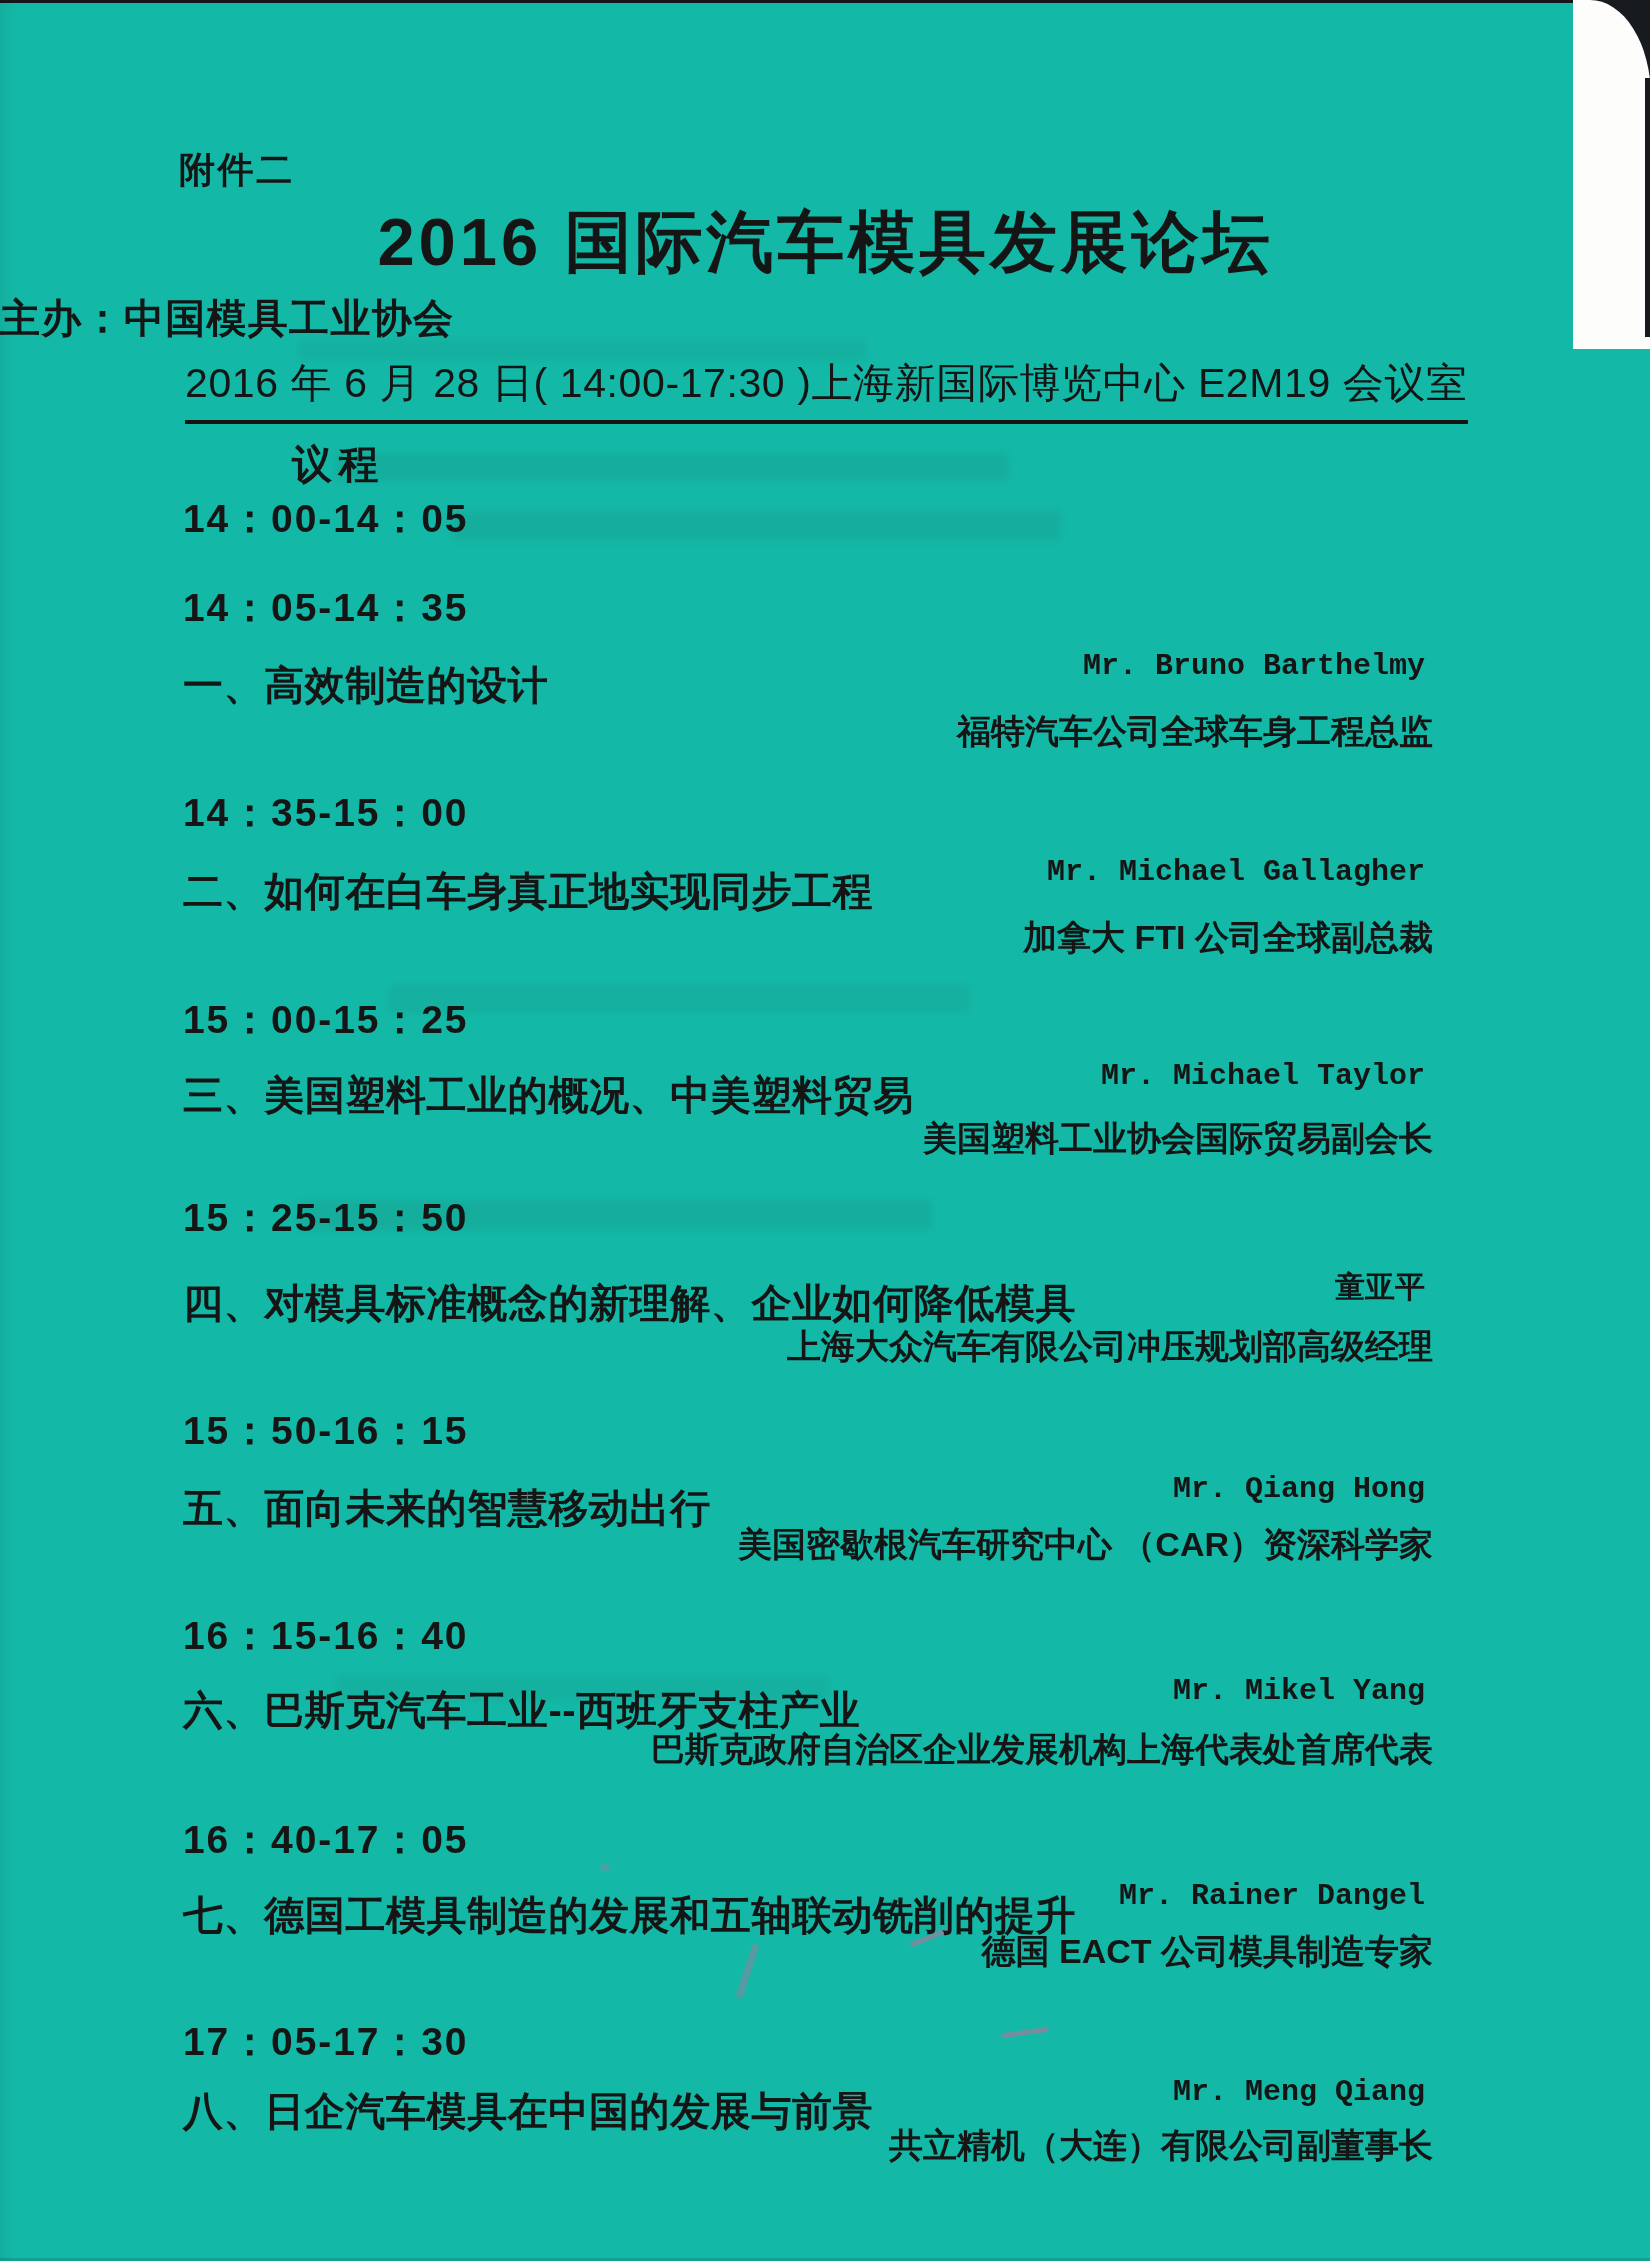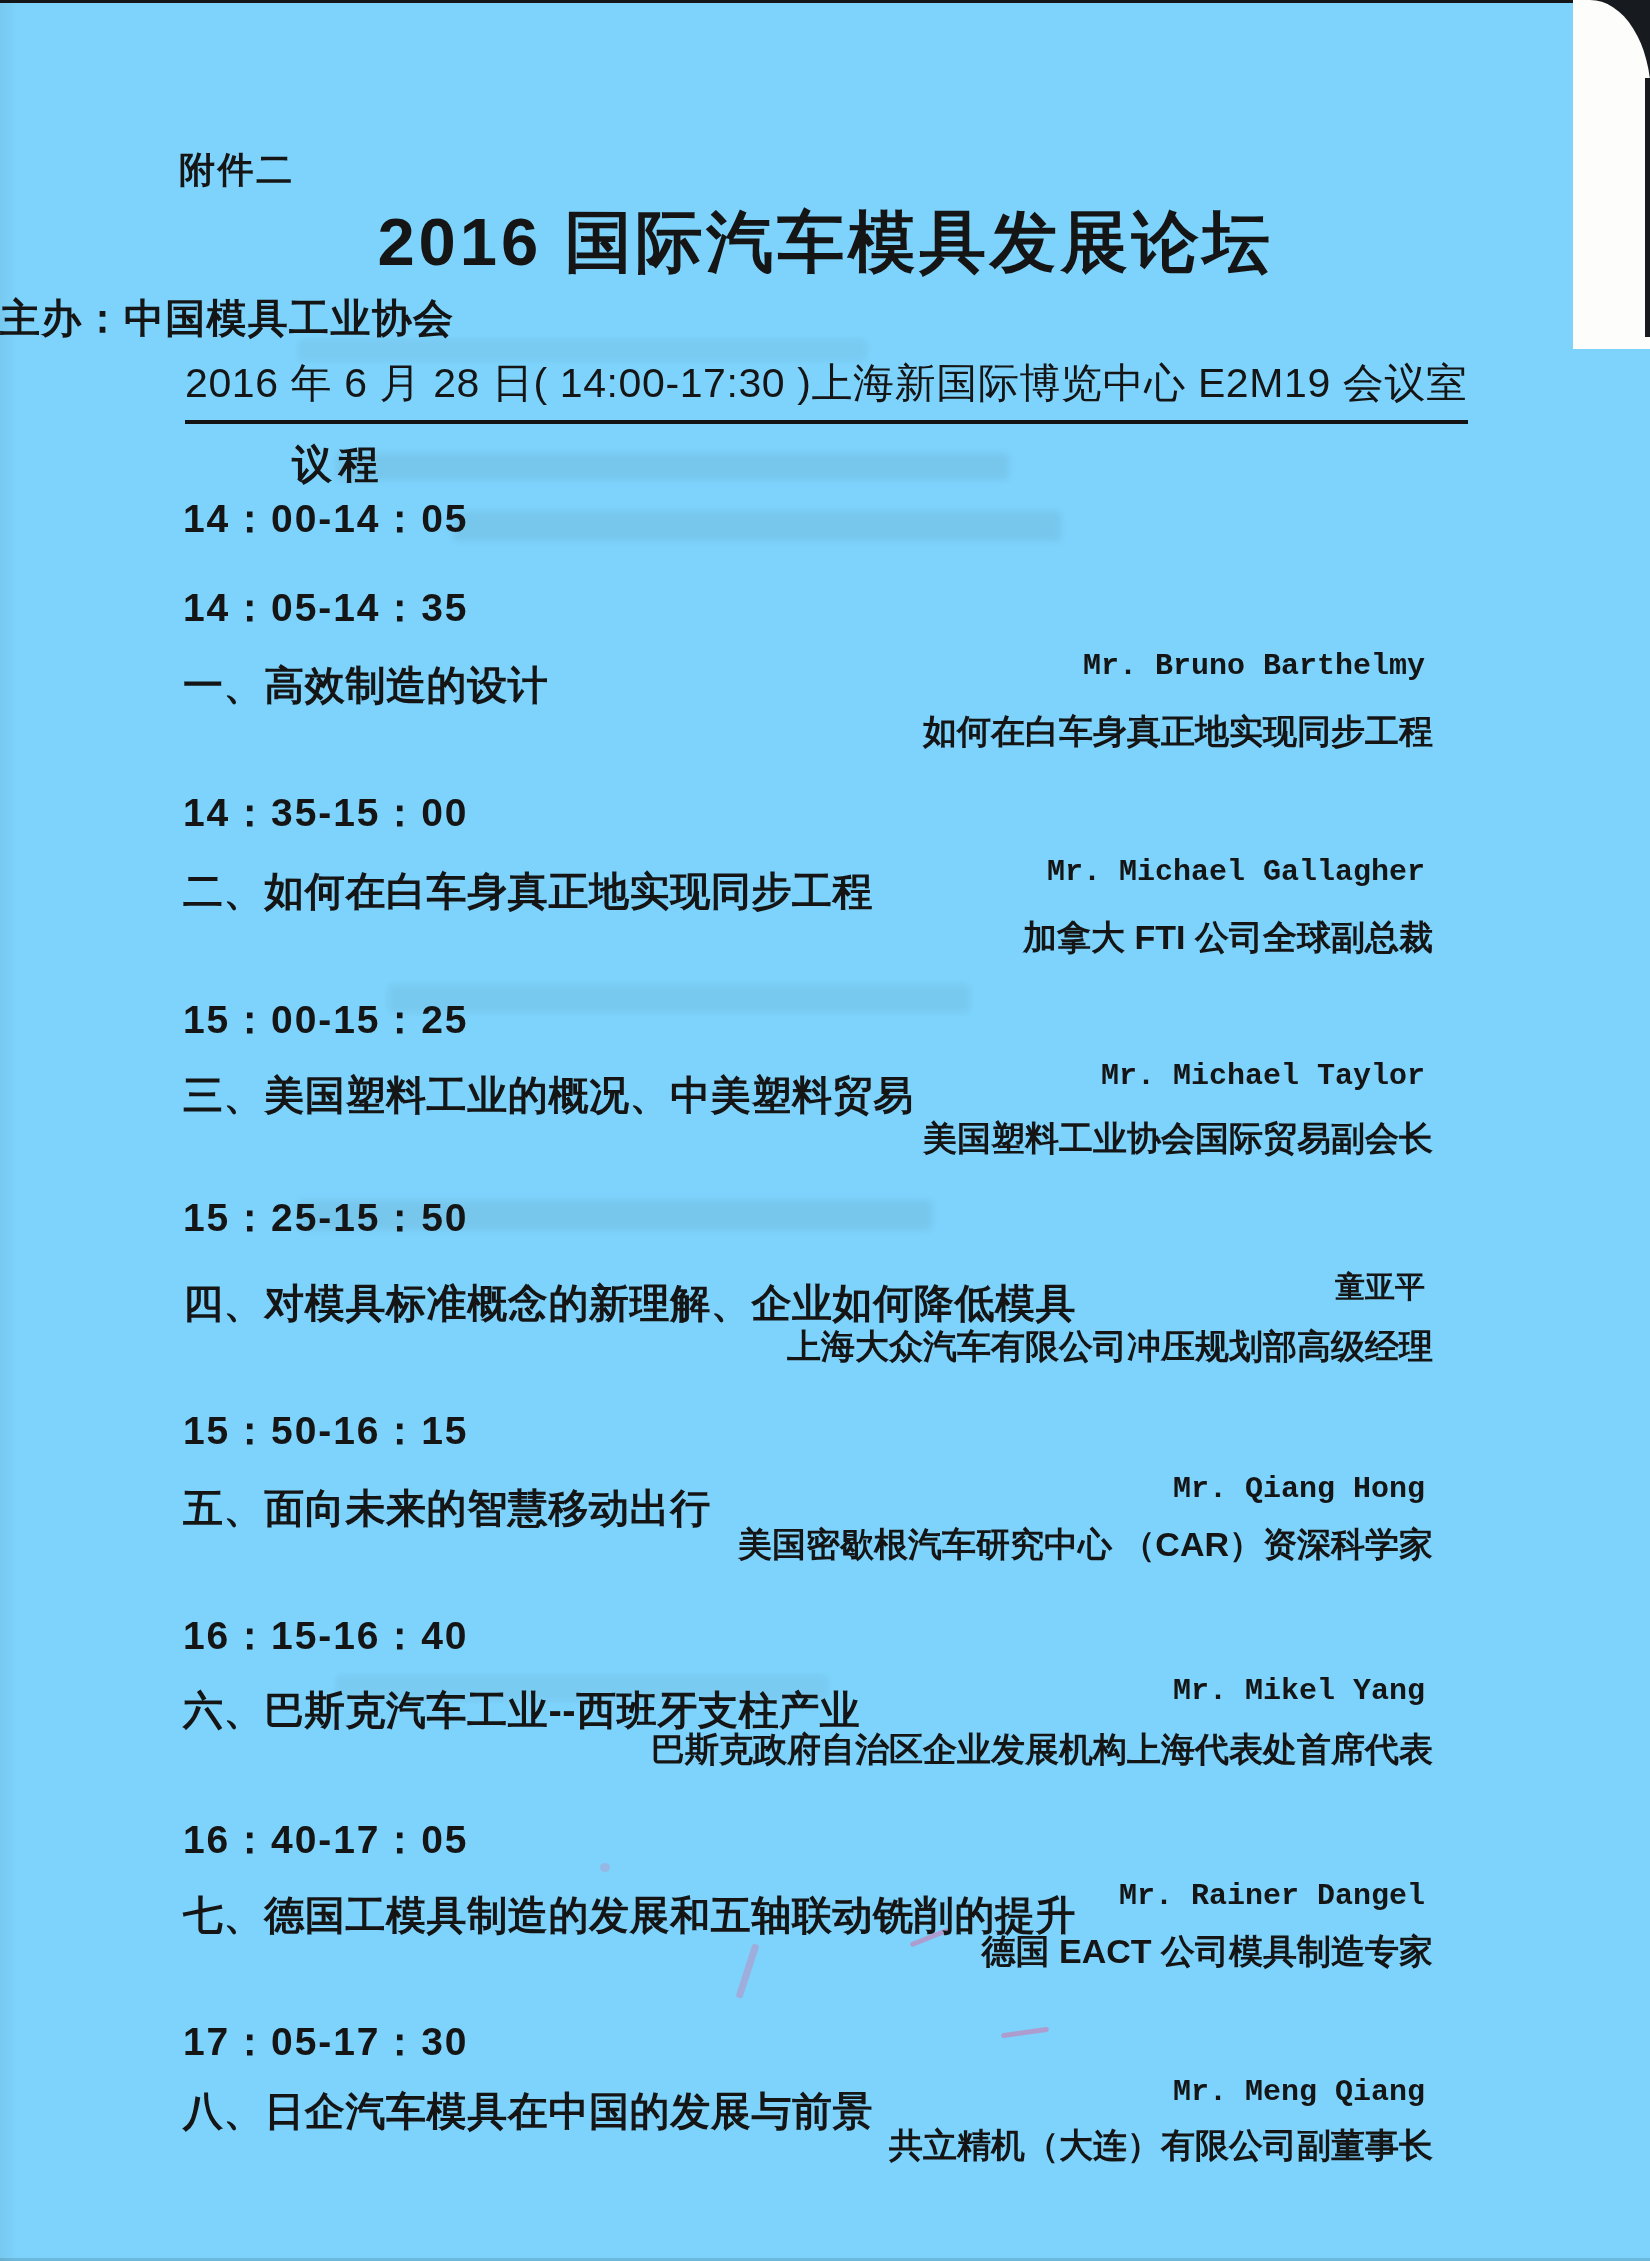--- a/index.html
+++ b/index.html
@@ -1,19 +1,19 @@
 <!DOCTYPE html>
 <html style="font-size:10.3px"><head>
 <meta charset="utf-8">
 <style>
   html,body{margin:0;padding:0;background:#d9d9d6;}
   .page{
     position:relative;
     width:1651px;height:2261px;
-    background:#7dd3fc;
+    background:#14b8a6;
     overflow:hidden;
     font-family:"Liberation Sans",sans-serif;
     color:#151515;
   }
   
   .edge-top{position:absolute;top:0;left:0;width:100%;height:3.2px;background:#14161a;}
   .corner-dark{position:absolute;top:0;right:0;width:78px;height:349px;background:#171a1f;}
   .corner-dark::after{content:"";position:absolute;inset:0;background:#fdfdfb;border-top-right-radius:61px 97px;}
   .edge-right{position:absolute;top:78px;right:0;width:5.8px;height:259px;background:#171a1f;}
   .edge-left-shadow{position:absolute;top:0;left:0;width:17px;height:100%;
@@ -82,21 +82,21 @@
   <div class="abs organizer">主办：中国模具工业协会</div>
   <div class="abs session-info">2016 年 6 月 28 日( 14:00-17:30 )上海新国际博览中心 E2M19 会议室</div>
   <div class="abs agenda">议程</div>
 
   <div class="abs opening-time">14：00-14：05</div>
 
   <div class="session s1">
     <div class="time">14：05-14：35</div>
     <div class="topic">一、高效制造的设计</div>
     <div class="speaker">Mr. Bruno Barthelmy</div>
-    <div class="affiliation">如何在白车身真正地实现同步工程</div>
+    <div class="affiliation">福特汽车公司全球车身工程总监</div>
   </div>
   <div class="session s2">
     <div class="time">14：35-15：00</div>
     <div class="topic">二、如何在白车身真正地实现同步工程</div>
     <div class="speaker">Mr. Michael Gallagher</div>
     <div class="affiliation">加拿大 FTI 公司全球副总裁</div>
   </div>
   <div class="session s3">
     <div class="time">15：00-15：25</div>
     <div class="topic">三、美国塑料工业的概况、中美塑料贸易</div>

